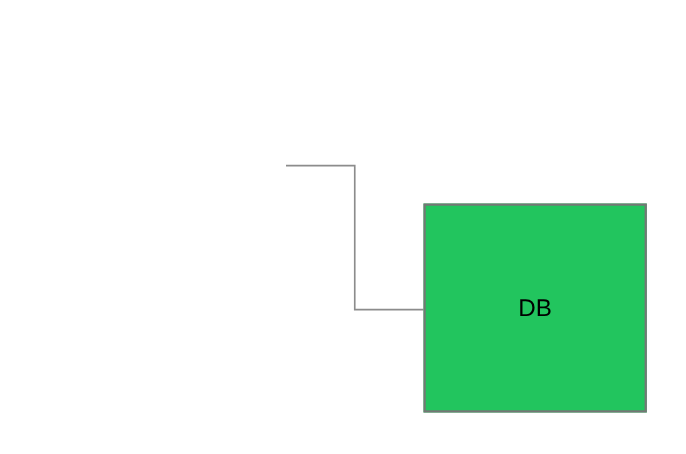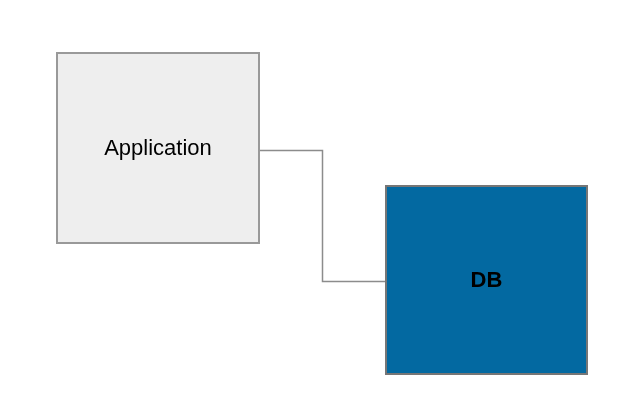--- a/index.html
+++ b/index.html
@@ -51,38 +51,34 @@
     width: 204px;
     height: 192px;
     background: #eeeeee;
     border: 2px solid #999999;
   }
   .node--db {
     left: 385px;
     top: 185px;
     width: 203px;
     height: 190px;
-    background: #0369a1;
+    background: #22c55e;
     border: 2px solid #767676;
-    font-weight: bold;
   }
   .node__label {
     white-space: nowrap;
   }
 </style>
 </head>
 <body>
 
 <div class="canvas">
 
   <svg class="edge-layer" width="624" height="413" viewBox="0 0 624 413">
     <path class="edge" d="M 260 150.5 L 322.5 150.5 L 322.5 281.5 L 385 281.5"></path>
   </svg>
 
-  <div class="node node--application">
-    <span class="node__label">Application</span>
-  </div>
 
   <div class="node node--db">
     <span class="node__label">DB</span>
   </div>
 
 </div>
 
 </body></html>

